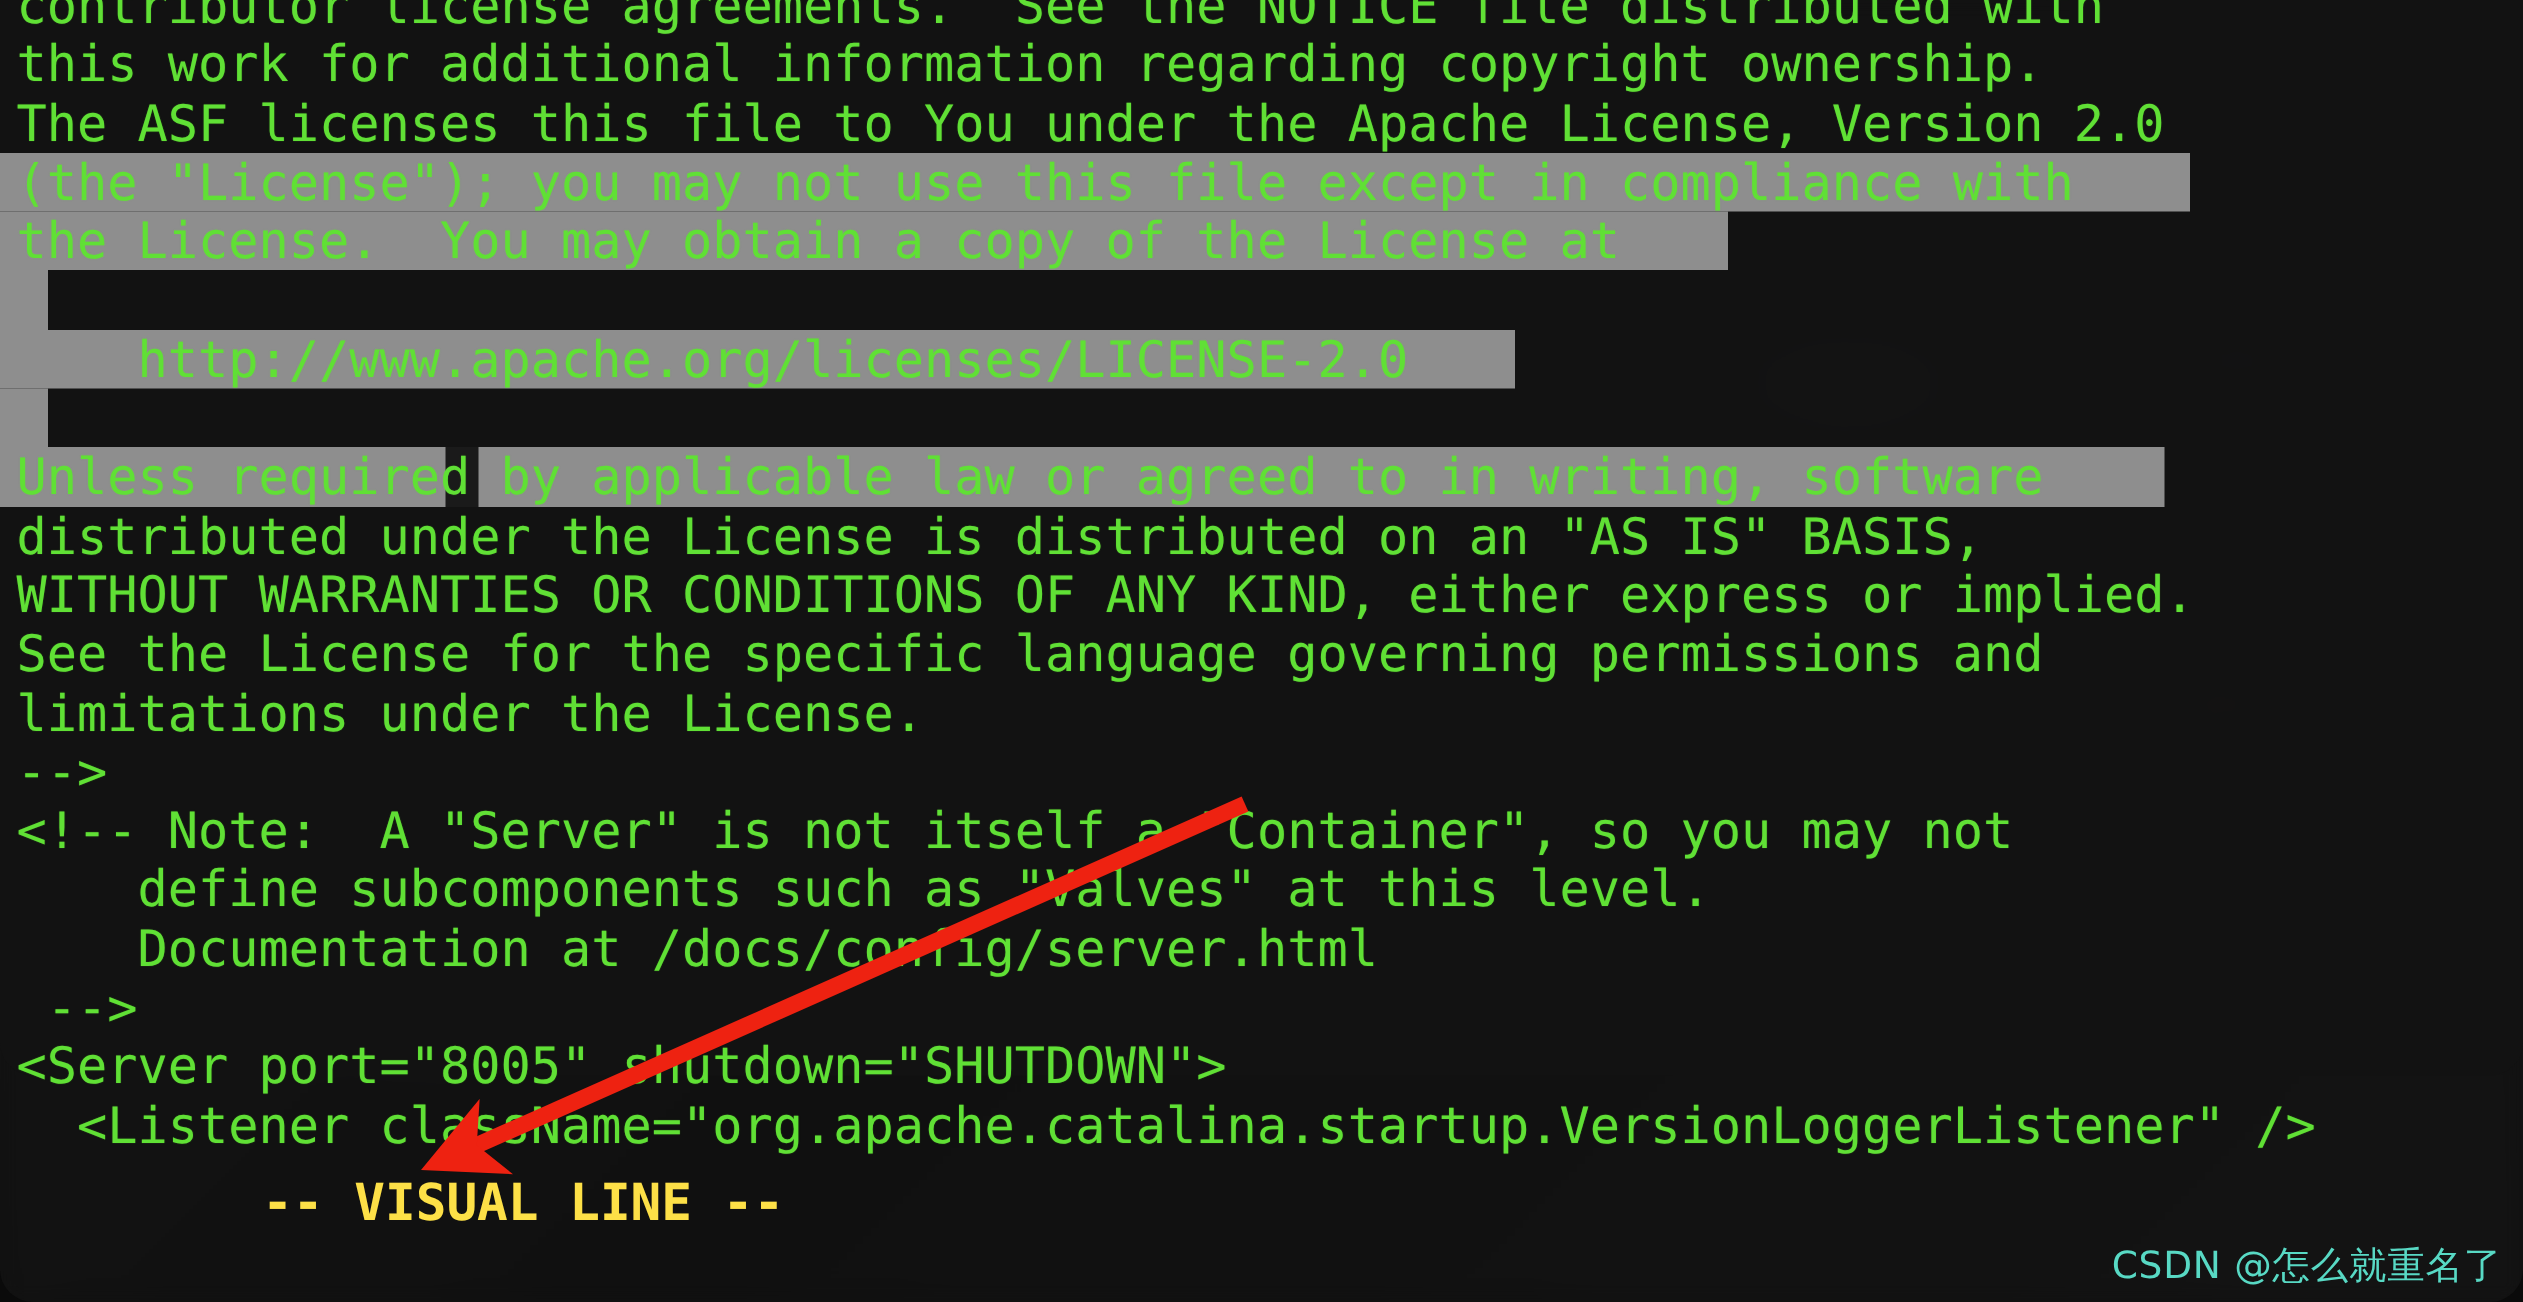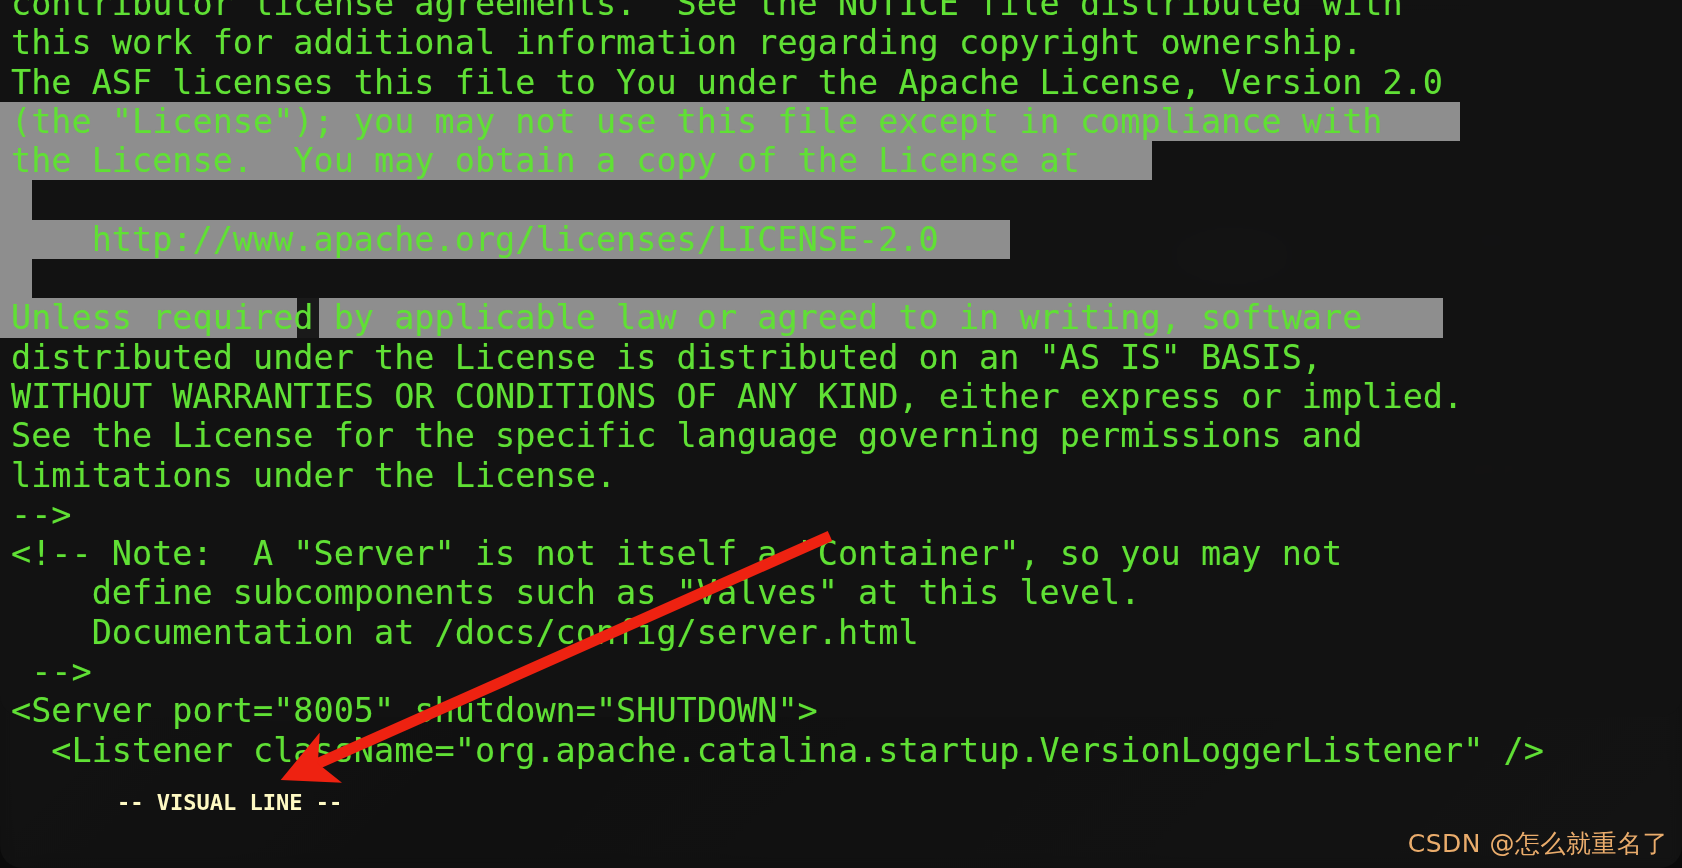--- a/index.html
+++ b/index.html
@@ -95,44 +95,44 @@
     background: #1a1a1a;
     z-index: 1;
   }
 
   
   .statusline {
     position: absolute;
     left: 11px;
     bottom: 6px;
     font-family: "DejaVu Sans Mono", "Liberation Mono", monospace;
-    font-size: 22px;
+    font-size: 34px;
     line-height: 39.3px;
-    color: #fef9c3;
+    color: #fde047;
     white-space: pre;
   }
   .statusline .mode { font-weight: bold; }
 
   
   .arrow-layer {
     position: absolute;
     inset: 0;
     pointer-events: none;
     z-index: 50;
   }
 
   
   .watermark {
     position: absolute;
     right: 14px;
     bottom: 8px;
     z-index: 60;
     font-family: "DejaVu Sans", "Liberation Sans", sans-serif;
     font-size: 25px;
-    color: #fdba74;
+    color: #5eead4;
     opacity: 0.92;
     letter-spacing: 0.5px;
     white-space: nowrap;
   }
 
   
   .corner-mask {
     position: absolute;
     inset: 0;
     z-index: 80;

